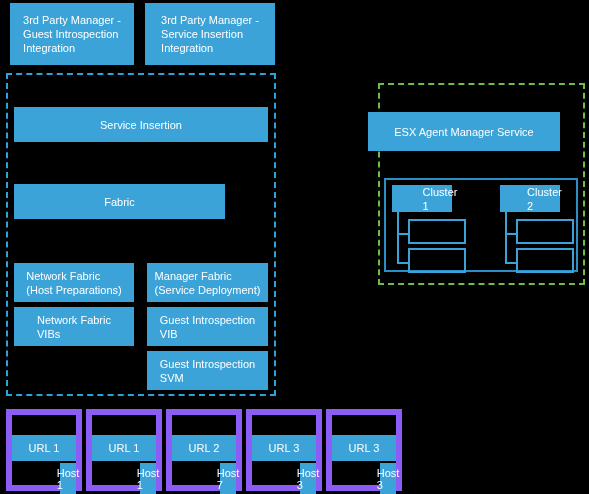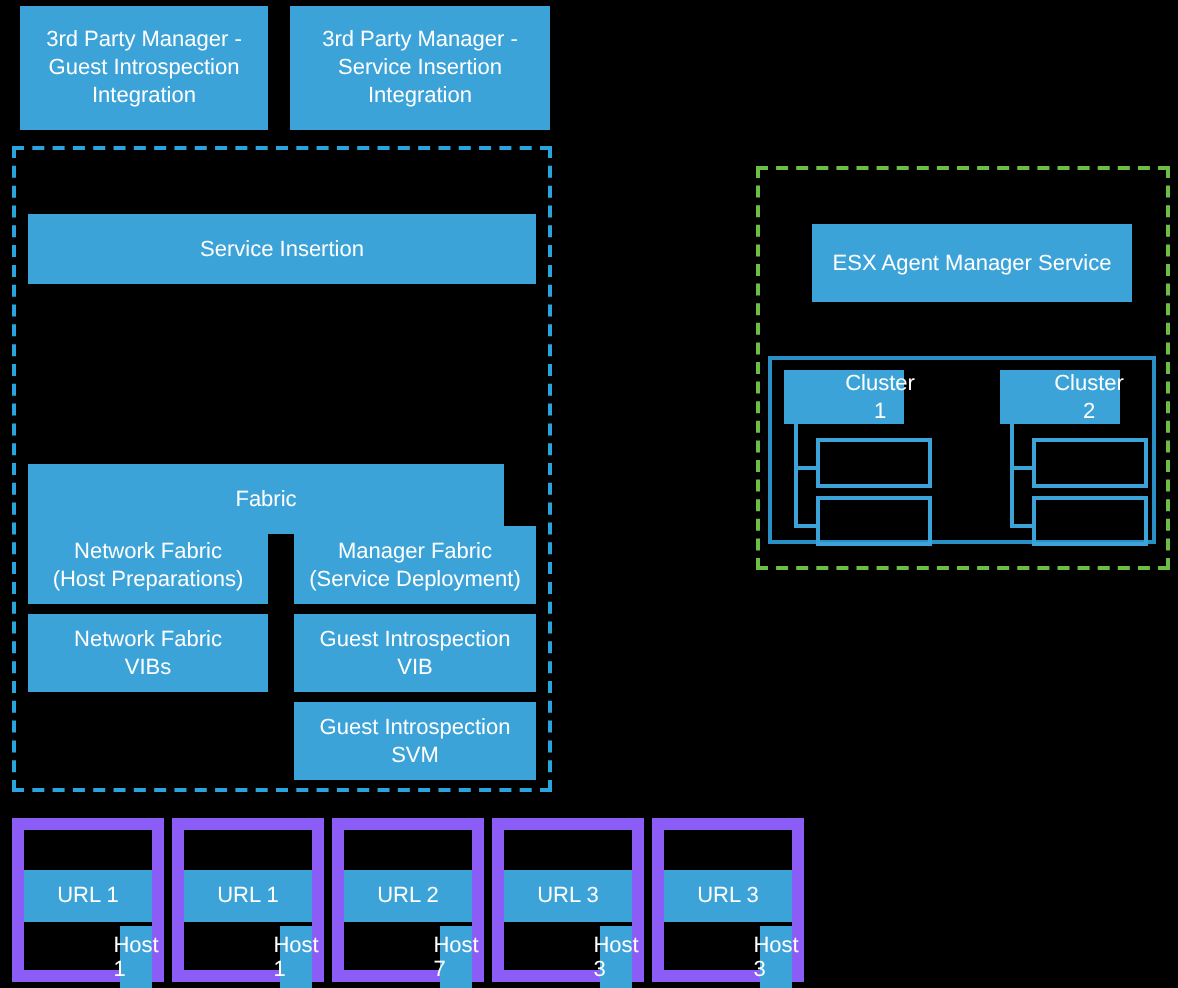--- a/index.html
+++ b/index.html
@@ -22,21 +22,21 @@
     height: 494px;
     background: #000000;
   }
   .box {
     position: absolute;
     background: #3ba3d8;
     color: #ffffff;
     display: flex;
     align-items: center;
     justify-content: center;
-    text-align: center;
+    text-align: left;
     font-size: 11px;
     line-height: 14px;
     box-sizing: border-box;
     padding: 2px 4px;
     white-space: pre-line;
   }
   .dashed-blue {
     position: absolute;
     border: 2px dashed #29a4dd;
     box-sizing: border-box;
@@ -112,21 +112,21 @@
 Service Insertion
 Integration</span>
   </div>
 
   <div class="dashed-blue" style="left:6px; top:73px; width:270px; height:323px;"></div>
 
   <div class="box" style="left:14px; top:107px; width:254px; height:35px;">
     <span>Service Insertion</span>
   </div>
 
-  <div class="box" style="left:14px; top:184px; width:238px; height:35px;margin-top:48px;">
+  <div class="box" style="left:14px; top:184px; width:211px; height:35px;">
     <span>Fabric</span>
   </div>
 
   <div class="box" style="left:14px; top:263px; width:120px; height:39px;">
     <span>Network Fabric
 (Host Preparations)</span>
   </div>
 
   <div class="box" style="left:147px; top:263px; width:121px; height:39px;">
     <span>Manager Fabric
@@ -143,21 +143,21 @@
 VIB</span>
   </div>
 
   <div class="box" style="left:147px; top:351px; width:121px; height:39px;">
     <span>Guest Introspection
 SVM</span>
   </div>
 
   <div class="dashed-green" style="left:378px; top:83px; width:207px; height:202px;"></div>
 
-  <div class="box" style="left:406px; top:112px; width:160px; height:39px;">
+  <div class="box" style="left:368px; top:112px; width:192px; height:39px;">
     <span>ESX Agent Manager Service</span>
   </div>
 
   <div class="solid-blue" style="left:384px; top:178px; width:194px; height:94px;"></div>
 
   <div class="box" style="left:392px; top:185px; width:60px; height:27px; font-size:11px;padding-left:40px;">
     <span>Cluster 1</span>
   </div>
   <div class="connector" style="left:397px; top:212px; width:2px; height:52px;"></div>
   <div class="connector" style="left:397px; top:233px; width:12px; height:2px;"></div>

